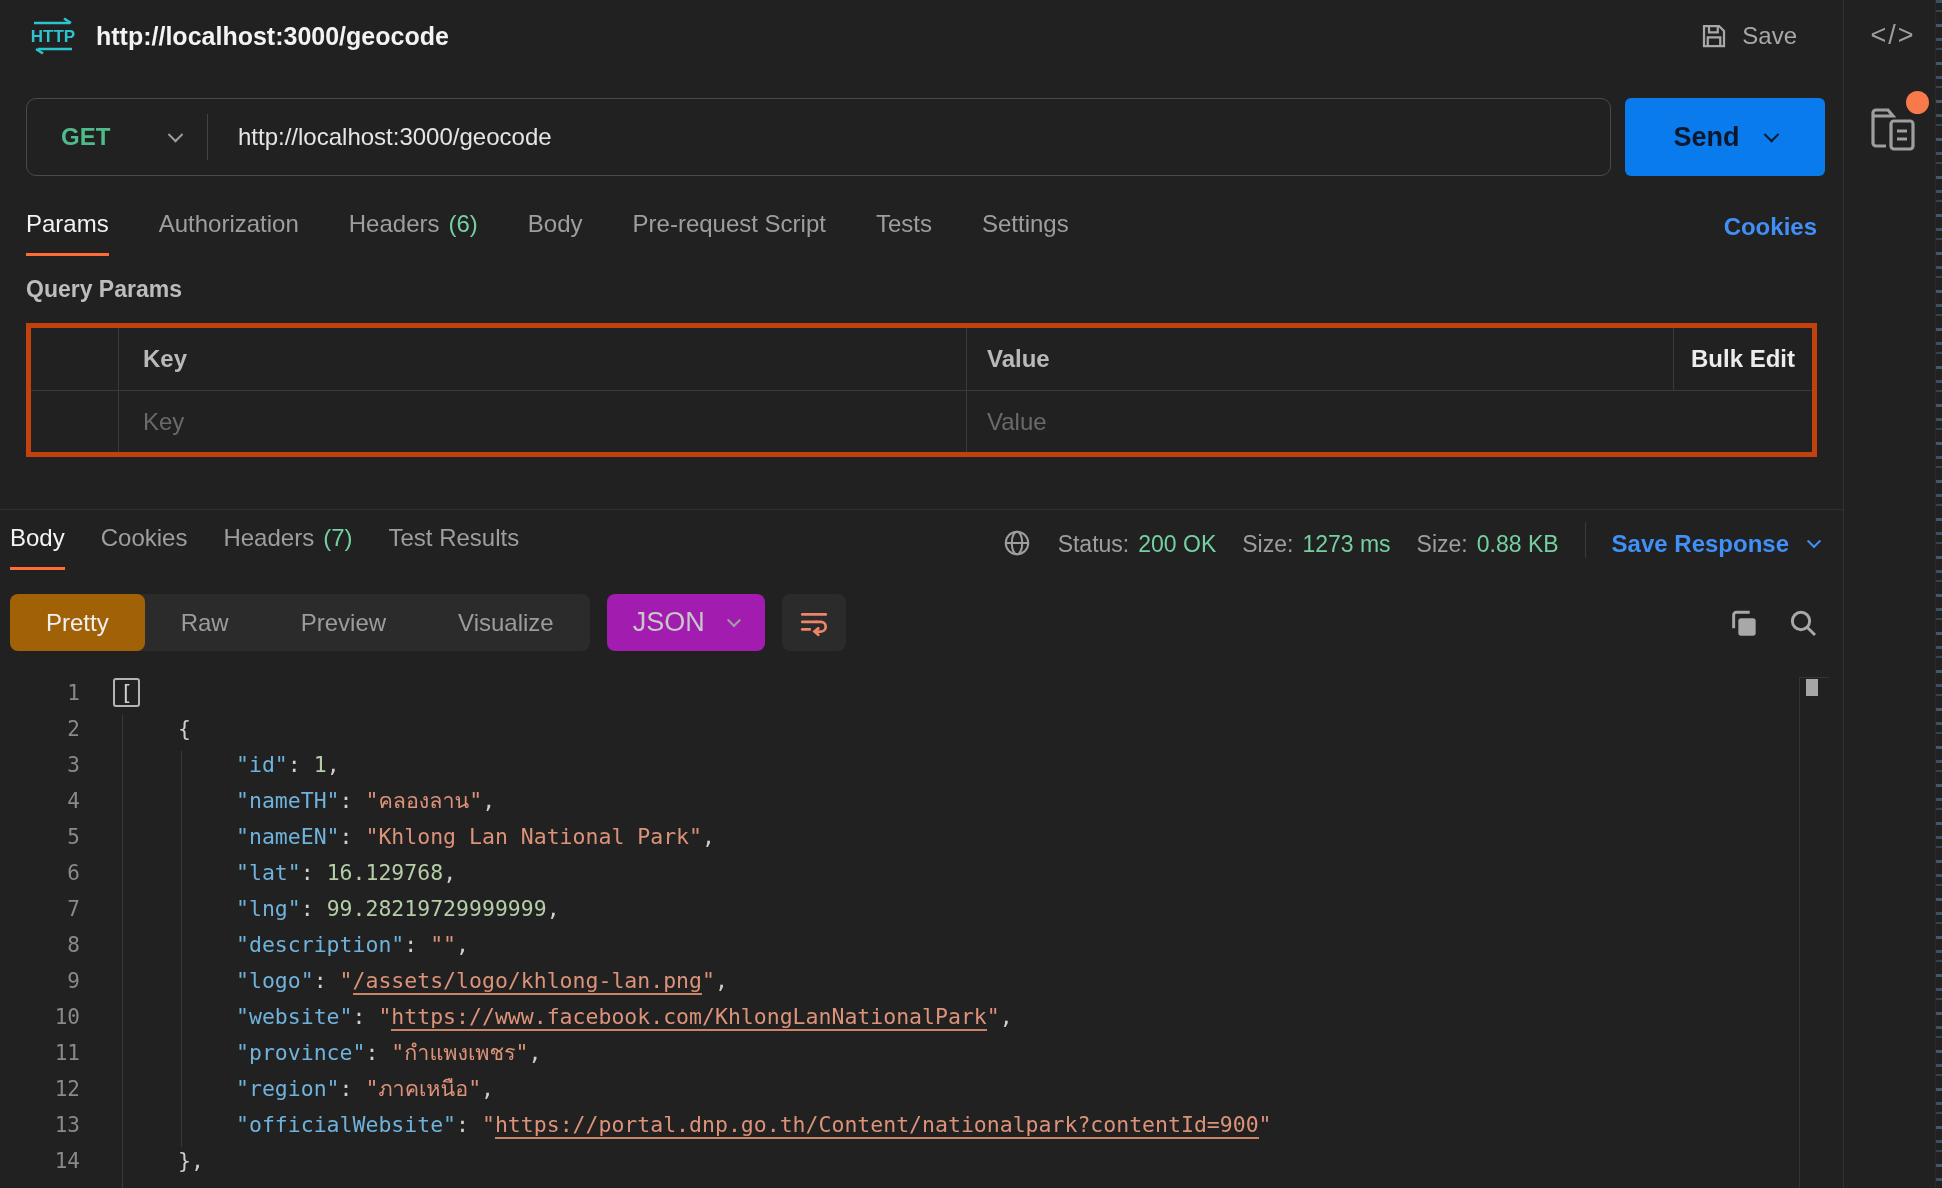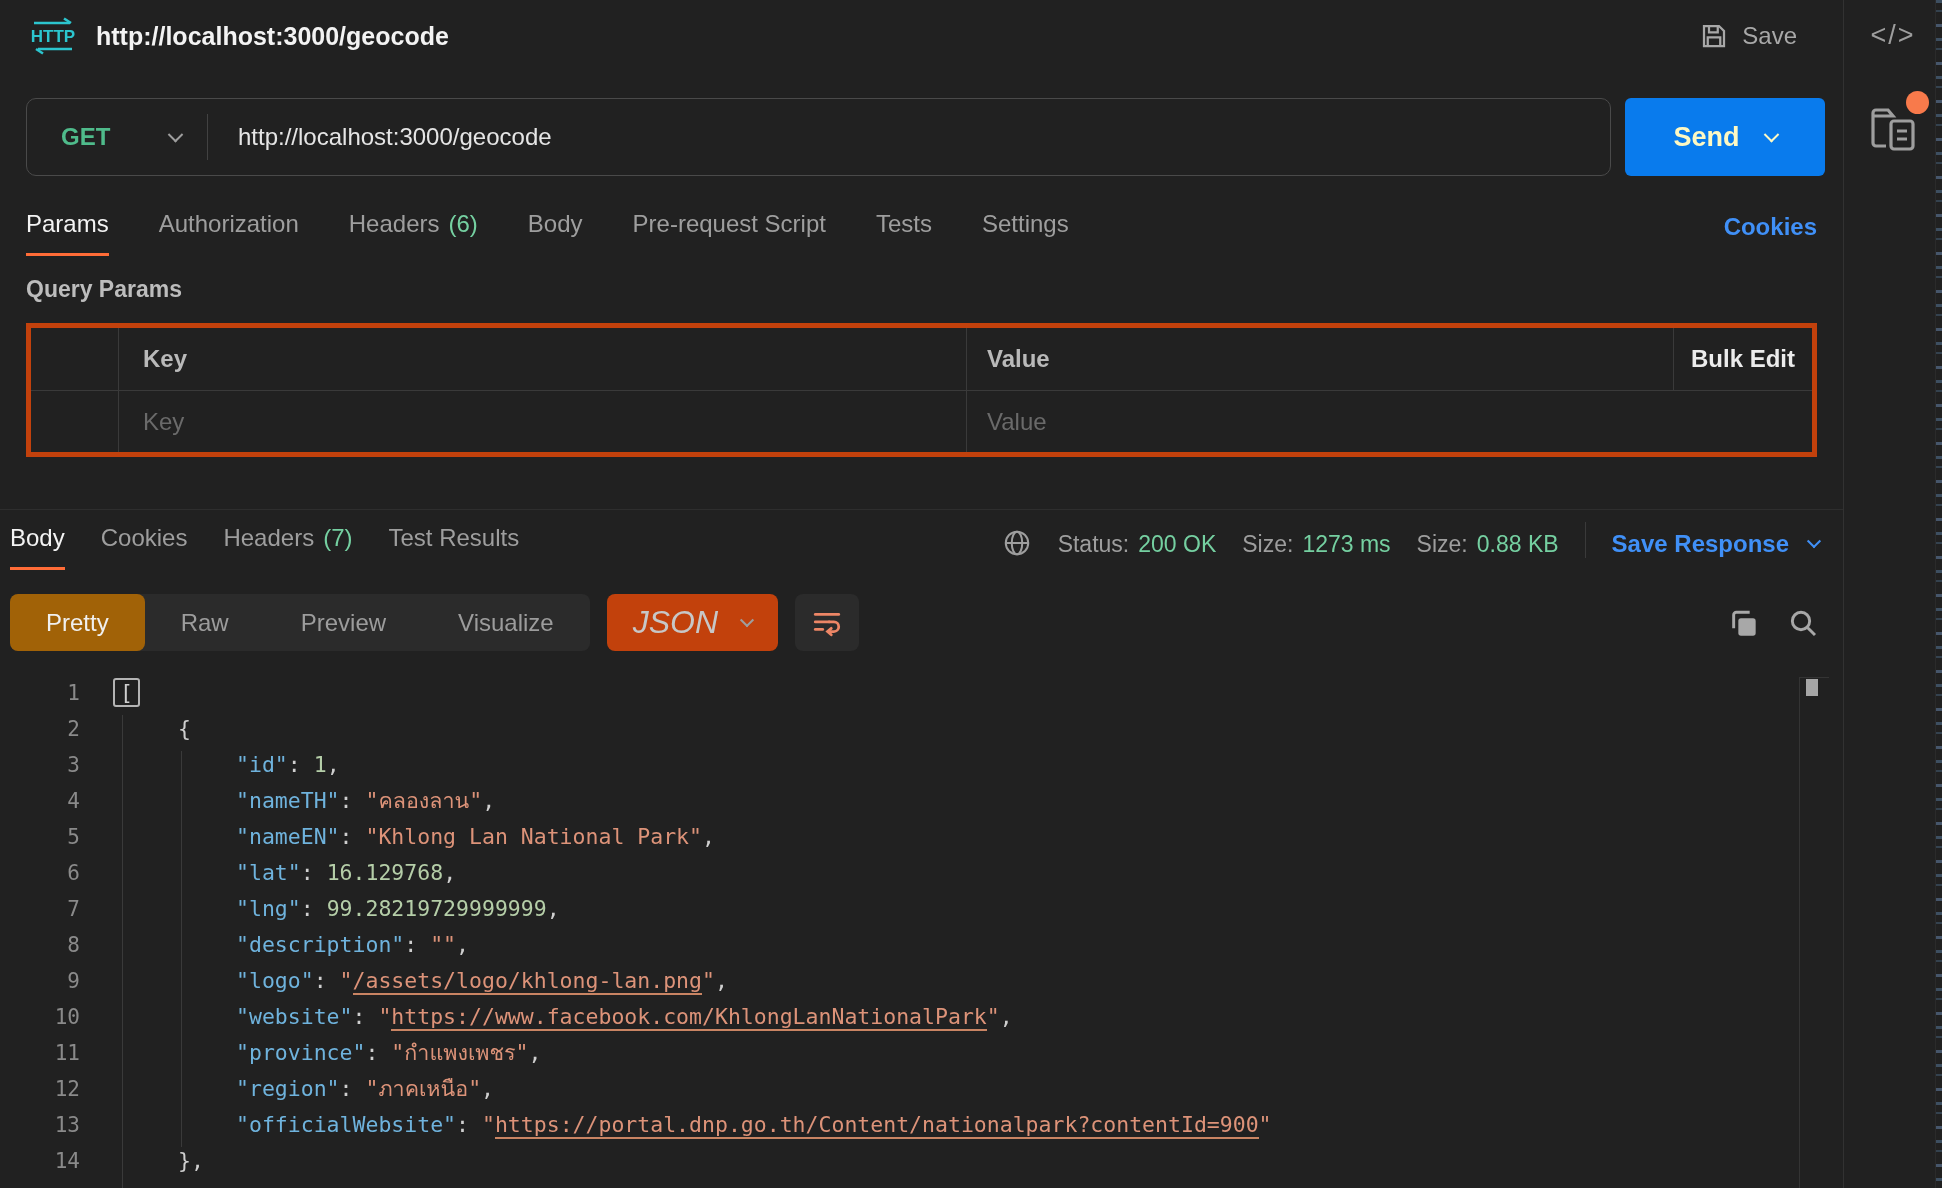--- a/index.html
+++ b/index.html
@@ -27,21 +27,21 @@
            color:#a8a8a8;font-size:24px;}
 
   
   .req-row{display:flex;margin:26px 18px 0 26px;gap:14px;height:78px;}
   .url-box{flex:1;border:1px solid #4a4a4a;border-radius:10px;display:flex;align-items:center;background:#212121;}
   .method{display:flex;align-items:center;width:180px;padding:0 26px 0 34px;
           color:var(--method-green);font-weight:600;font-size:24px;height:100%;text-align:right;}
   .method .chev{margin-left:auto;color:#9e9e9e;}
   .m-div{width:1px;height:46px;background:#424242;}
   .url-text{margin-left:30px;font-size:24px;color:#e5e5e5;}
-  .send-btn{width:200px;border:none;border-radius:6px;background:var(--send-blue);color:#fef9c3;
+  .send-btn{width:200px;border:none;border-radius:6px;background:var(--send-blue);color:#0f172a;
             display:flex;align-items:center;justify-content:center;gap:26px;
             font-size:27px;font-weight:700;font-family:inherit;}
   .send-btn .chev{border-width:2.5px;}
 
   .chev{display:inline-block;width:11px;height:11px;border-right:2.5px solid currentColor;
         border-bottom:2.5px solid currentColor;transform:rotate(45deg) translate(-2px,-2px);}
 
   
   .req-tabs{display:flex;gap:50px;align-items:flex-end;padding:34px 26px 0;}
   .tab,.resp-tab{font-size:24px;color:#9e9e9e;padding-bottom:15px;border-bottom:3px solid transparent;}
@@ -73,22 +73,22 @@
   .s-val{color:var(--value-green);}
   .st-div{width:1px;height:36px;background:#3a3a3a;}
   .save-resp{color:var(--link-blue);font-weight:600;font-size:24px;display:flex;gap:20px;align-items:center;}
   .save-resp .chev{border-width:2.5px;width:10px;height:10px;}
 
   
   .viewer{display:flex;margin:24px 24px 0 10px;gap:17px;height:57px;align-items:stretch;}
   .seg{display:flex;background:#2b2b2b;border-radius:8px;}
   .seg-item{padding:0 36px;display:flex;align-items:center;font-size:24px;color:#9c9c9c;border-radius:8px;}
   .seg-item.active{background:#a16207;color:#f0f0f0;}
-  .json-btn{background:#c2410c;border-radius:8px;padding:0 26px;display:flex;align-items:center;gap:24px;
-            color:#c7c7c7;font-size:32px;font-style:italic;}
+  .json-btn{background:#a21caf;border-radius:8px;padding:0 26px;display:flex;align-items:center;gap:24px;
+            color:#c7c7c7;font-size:27px;}
   .json-btn .chev{border-width:2px;width:10px;height:10px;color:#9e9e9e;}
   .wrap-btn{background:#2b2b2b;border-radius:8px;width:64px;display:flex;align-items:center;justify-content:center;}
   .viewer-icons{margin-left:auto;display:flex;gap:28px;align-items:center;}
 
   
   .code-area{position:relative;margin-top:24px;height:516px;overflow:hidden;
              font-family:"DejaVu Sans Mono",monospace;}
   .code-line{display:flex;height:36px;line-height:36px;}
   .lnum{width:80px;text-align:right;color:#8a8a8a;font-size:21px;flex:none;}
   .ltext{margin-left:40px;font-size:21.5px;white-space:pre;color:#cfcfcf;}

